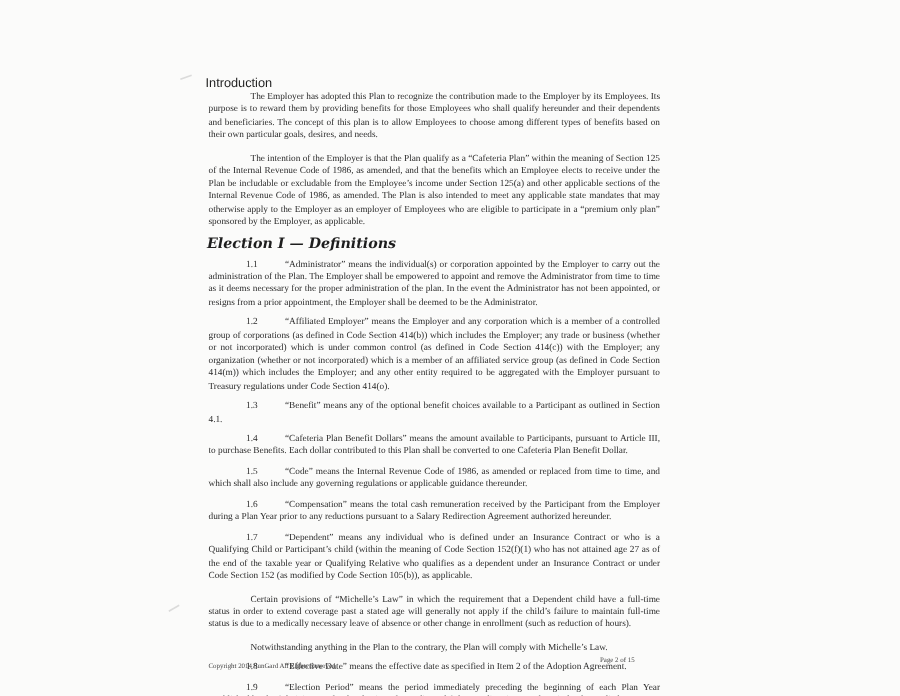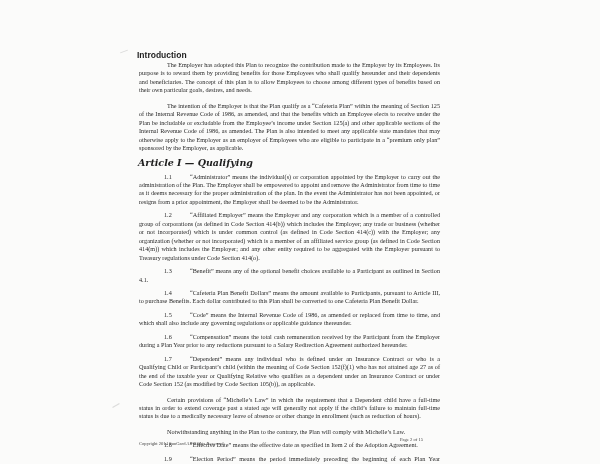--- a/index.html
+++ b/index.html
@@ -1,18 +1,18 @@
 <!DOCTYPE html>
 <html><head>
 <meta charset="utf-8">
 <style>
   html, body { margin:0; padding:0; }
   body { width:600px; height:464px; background:#fbfbfa; position:relative; overflow:hidden; font-family:"Liberation Serif", serif; color:#2a2a2a; }
   .page { position:absolute; left:139px; top:50px; width:301px; }
-  .h-intro { font-family:"Liberation Sans", sans-serif; font-weight:bold; font-size:8.5px; margin:0 0 1px -2px; color:#1e1e1e; }
+  .h-intro { font-family:"Liberation Sans", sans-serif; font-weight:normal; font-size:8.5px; margin:0 0 1px -2px; color:#1e1e1e; }
   p { margin:0; font-size:6.2px; line-height:8.45px; text-align:justify; }
   .ind { text-indent:28px; }
   .gap { margin-top:7px; }
   .gap2 { margin-top:5px; }
   .h-art { font-family:"DejaVu Serif", serif; font-style:italic; font-weight:bold; font-size:9.5px; margin:4px 0 5px -1px; color:#1e1e1e; }
   .num { display:inline-block; width:26px; text-indent:0; }
   .def { text-indent:25px; }
   .footer { position:absolute; top:441px; font-size:4.6px; color:#444; }
   .f-left { left:139px; }
   .f-right { left:400px; top:437px; }
@@ -22,21 +22,21 @@
 <body>
 
 <div class="mark" style="left:120px;top:51px;width:8px;height:1px;transform:rotate(-20deg);"></div>
 <div class="mark" style="left:112px;top:405px;width:8px;height:1px;transform:rotate(-30deg);"></div>
 
 <div class="page">
   <div class="h-intro">Introduction</div>
   <p class="ind">The Employer has adopted this Plan to recognize the contribution made to the Employer by its Employees. Its purpose is to reward them by providing benefits for those Employees who shall qualify hereunder and their dependents and beneficiaries. The concept of this plan is to allow Employees to choose among different types of benefits based on their own particular goals, desires, and needs.</p>
   <p class="ind gap">The intention of the Employer is that the Plan qualify as a “Cafeteria Plan” within the meaning of Section 125 of the Internal Revenue Code of 1986, as amended, and that the benefits which an Employee elects to receive under the Plan be includable or excludable from the Employee’s income under Section 125(a) and other applicable sections of the Internal Revenue Code of 1986, as amended.  The Plan is also intended to meet any applicable state mandates that may otherwise apply to the Employer as an employer of Employees who are eligible to participate in a “premium only plan” sponsored by the Employer, as applicable.</p>
 
-  <div class="h-art">Article I — Qualifying</div>
+  <div class="h-art">Election I — Definitions</div>
 
   <p class="def"><span class="num">1.1</span><span>“Administrator” means the individual(s) or corporation appointed by the Employer to carry out the administration of the Plan. The Employer shall be empowered to appoint and remove the Administrator from time to time as it deems necessary for the proper administration of the plan.  In the event the Administrator has not been appointed, or resigns from a prior appointment, the Employer shall be deemed to be the Administrator.</span></p>
   <p class="def gap2"><span class="num">1.2</span><span>“Affiliated Employer” means the Employer and any corporation which is a member of a controlled group of corporations (as defined in Code Section 414(b)) which includes the Employer; any trade or business (whether or not incorporated) which is under common control (as defined in Code Section 414(c)) with the Employer; any organization (whether or not incorporated) which is a member of an affiliated service group (as defined in Code Section 414(m)) which includes the Employer; and any other entity required to be aggregated with the Employer pursuant to Treasury regulations under Code Section 414(o).</span></p>
   <p class="def gap2"><span class="num">1.3</span><span>“Benefit” means any of the optional benefit choices available to a Participant as outlined in Section 4.1.</span></p>
   <p class="def gap2"><span class="num">1.4</span><span>“Cafeteria Plan Benefit Dollars” means the amount available to Participants, pursuant to Article III, to purchase Benefits.  Each dollar contributed to this Plan shall be converted to one Cafeteria Plan Benefit Dollar.</span></p>
   <p class="def gap2"><span class="num">1.5</span><span>“Code” means the Internal Revenue Code of 1986, as amended or replaced from time to time, and which shall also include any governing regulations or applicable guidance thereunder.</span></p>
   <p class="def gap2"><span class="num">1.6</span><span>“Compensation” means the total cash remuneration received by the Participant from the Employer during a Plan Year prior to any reductions pursuant to a Salary Redirection Agreement authorized hereunder.</span></p>
   <p class="def gap2"><span class="num">1.7</span><span>“Dependent” means any individual who is defined under an Insurance Contract or who is a Qualifying Child or Participant’s child (within the meaning of Code Section 152(f)(1) who has not attained age 27 as of the end of the taxable year or Qualifying Relative who qualifies as a dependent under an Insurance Contract or under Code Section 152 (as modified by Code Section 105(b)), as applicable.</span></p>
 
   <p class="ind gap">Certain provisions of “Michelle’s Law” in which the requirement that a Dependent child have a full-time status in order to extend coverage past a stated age will generally not apply if the child’s failure to maintain full-time status is due to a medically necessary leave of absence or other change in enrollment (such as reduction of hours).</p>

